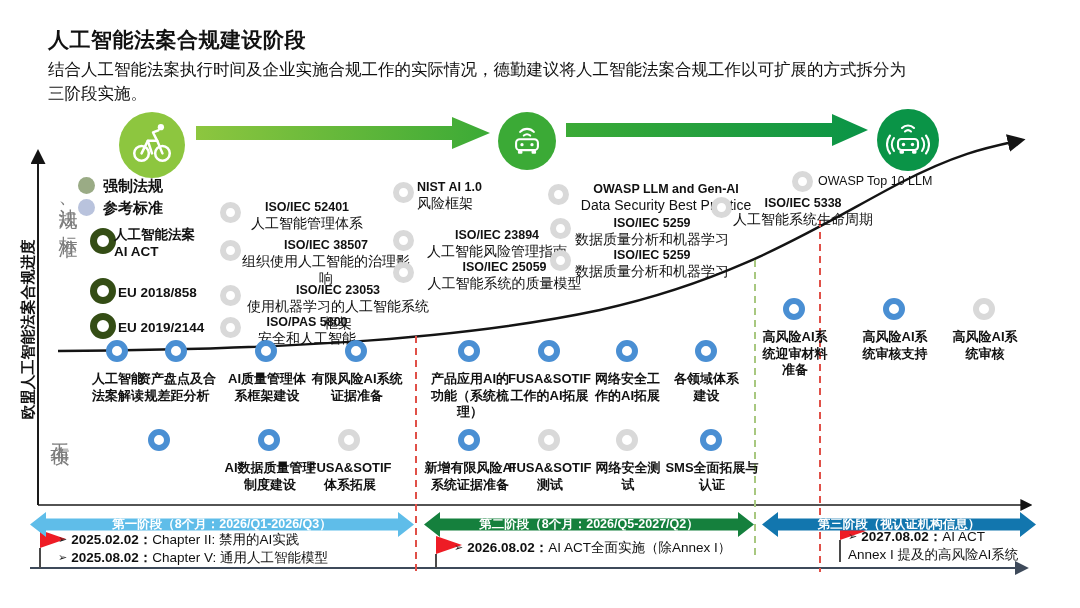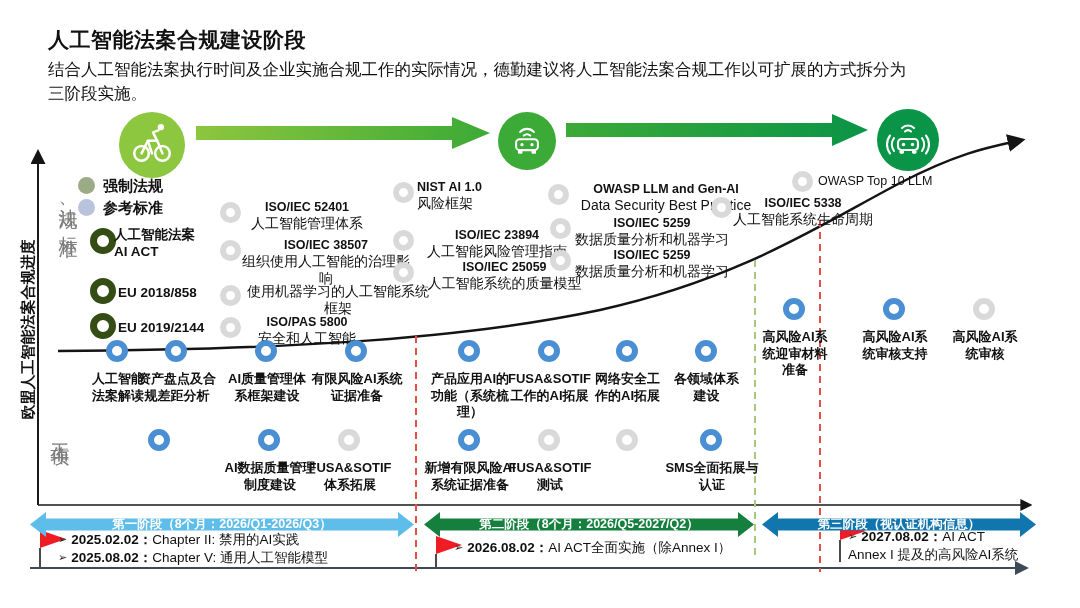--- a/index.html
+++ b/index.html
@@ -144,20 +144,21 @@
     <span class="std-code">ISO/IEC 52401</span>
     <span class="std-desc">人工智能管理体系</span>
   </div>
   <div class="abs donut-s" style="left:220px;top:240px"></div>
   <div class="abs std" style="left:242px;top:238px;width:168px">
     <span class="std-code">ISO/IEC 38507</span>
     <span class="std-desc">组织使用人工智能的治理影响</span>
   </div>
   <div class="abs donut-s" style="left:220px;top:285px"></div>
   <div class="abs std" style="left:242px;top:283px;width:192px">
+    <span class="std-code">ISO/IEC 23053</span>
     <span class="std-desc">使用机器学习的人工智能系统框架</span>
   </div>
   <div class="abs donut-s" style="left:220px;top:317px"></div>
   <div class="abs std" style="left:242px;top:315px;width:130px">
     <span class="std-code">ISO/PAS 5800</span>
     <span class="std-desc">安全和人工智能</span>
   </div>
   <div class="abs donut-s" style="left:393px;top:182px"></div>
   <div class="abs std left" style="left:417px;top:180px;width:120px">
     <span class="std-code">NIST AI 1.0</span>
@@ -233,20 +234,22 @@
   <div class="abs work-label pre" style="left:664px;top:371px;width:85px">各领域体系
 建设</div>
 
   <div class="abs donut-b" style="left:458px;top:429px"></div>
   <div class="abs work-label pre" style="left:419px;top:460px;width:102px">新增有限风险AI
 系统证据准备</div>
   <div class="abs donut-g" style="left:538px;top:429px"></div>
   <div class="abs work-label pre" style="left:504px;top:460px;width:92px">FUSA&amp;SOTIF
 测试</div>
   <div class="abs donut-g" style="left:616px;top:429px"></div>
+  <div class="abs work-label pre" style="left:587px;top:460px;width:82px">网络安全测
+试</div>
   <div class="abs donut-b" style="left:700px;top:429px"></div>
   <div class="abs work-label pre" style="left:661px;top:460px;width:102px">SMS全面拓展与
 认证</div>
 
   <div class="abs donut-b" style="left:783px;top:298px"></div>
   <div class="abs work-label pre" style="left:752px;top:329px;width:86px">高风险AI系
 统迎审材料
 准备</div>
   <div class="abs donut-b" style="left:883px;top:298px"></div>
   <div class="abs work-label pre" style="left:852px;top:329px;width:86px">高风险AI系

